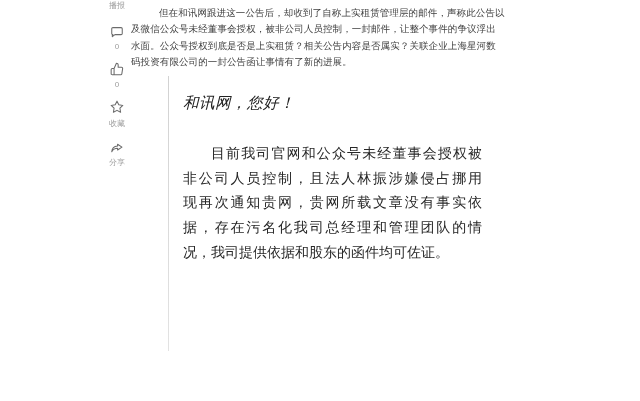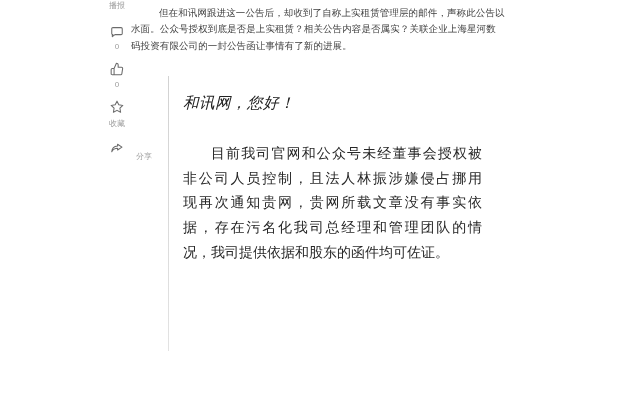--- a/index.html
+++ b/index.html
@@ -157,24 +157,25 @@
   </div>
   <div class="rail-label" style="top:119px;">收藏</div>
 
   <div class="rail-item" style="top:141px;">
     <span>
       <svg width="14" height="14" viewBox="0 0 24 24" fill="none" stroke="#6b6b6b" stroke-width="1.8" stroke-linecap="round" stroke-linejoin="round">
         <path d="M13 5.5l7.5 5L13 15.5v-3.2C7.5 12.3 4.8 14.8 3 18.5c.4-6 3.9-9.8 10-10.1z"></path>
       </svg>
     </span>
   </div>
-  <div class="rail-label" style="top:152px;margin-left:27px;">分享</div>
+  <div class="rail-label" style="top:158px;">分享</div>
 
   <div class="intro">
     <div class="p-line first">但在和讯网跟进这一公告后，却收到了自称上实租赁管理层的邮件，声称此公告以</div>
+    <div class="p-line">及微信公众号未经董事会授权，被非公司人员控制，一封邮件，让整个事件的争议浮出</div>
     <div class="p-line">水面。公众号授权到底是否是上实租赁？相关公告内容是否属实？关联企业上海星河数</div>
     <div class="p-line last">码投资有限公司的一封公告函让事情有了新的进展。</div>
   </div>
 
   <div>
     <div class="letter-left-edge"></div>
     <div class="letter-right-edge"></div>
 
     <div class="letter-greeting">和讯网，您好！</div>
 

